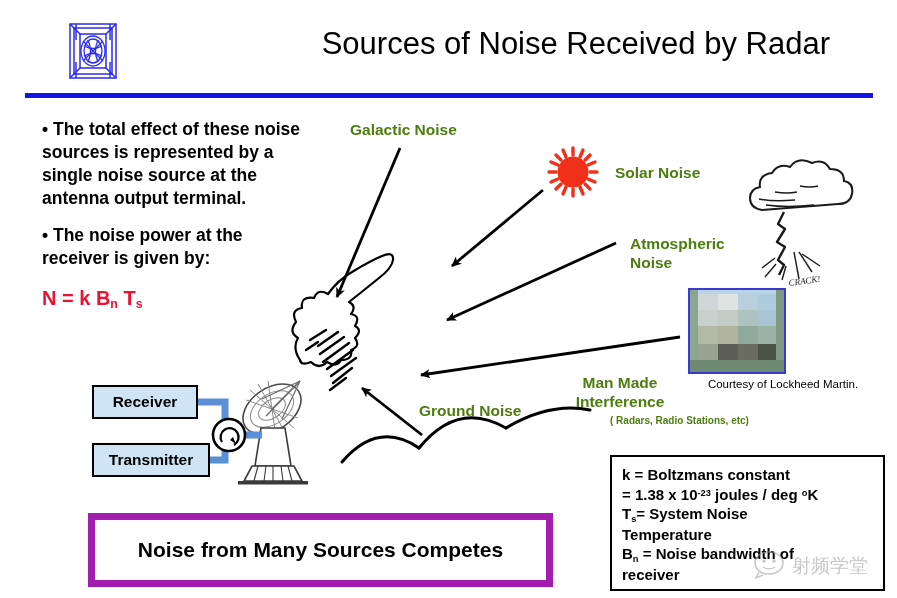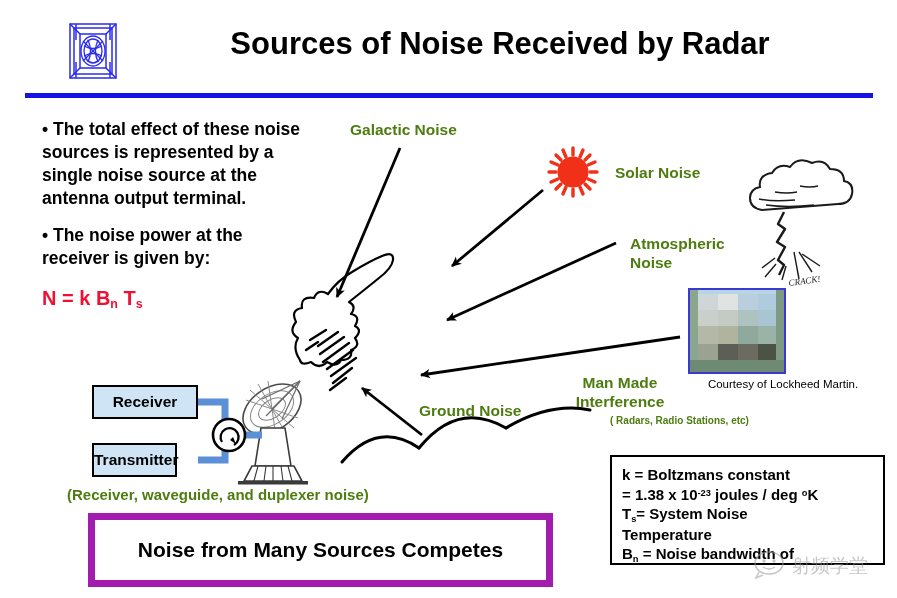--- a/index.html
+++ b/index.html
@@ -17,23 +17,23 @@
     overflow: hidden;
   }
   .abs { position: absolute; }
 
   
   #logo {
     left: 62px; top: 18px; width: 62px; height: 66px;
   }
   #title {
     left: 170px; top: 26px; width: 660px;
-    text-align: center;
+    text-align: right;
     font-size: 31px;
-    font-weight: bold;
+    font-weight: normal;
     color: #000000;
     letter-spacing: 0px;
     white-space: nowrap;
   }
   #title-rule {
     left: 25px; top: 93px; width: 848px; height: 5px;
     background: #1414e6;
   }
 
   
@@ -86,41 +86,41 @@
     background: #cfe4f5;
     border: 2.5px solid #000000;
     font-size: 15.5px;
     font-weight: bold;
     color: #000000;
     text-align: center;
     line-height: 30px;
     box-sizing: border-box;
   }
   #box-receiver   { left: 92px;  top: 385px; width: 106px; height: 34px; }
-  #box-transmitter{ left: 92px;  top: 443px; width: 85px; height: 34px; text-align: center; }
+  #box-transmitter{ left: 92px;  top: 443px; width: 118px; height: 34px; text-align: center; }
 
   
   #summary {
     left: 88px; top: 513px; width: 465px; height: 74px;
     border: 7px solid #a21caf;
     box-sizing: border-box;
     font-size: 21px;
     font-weight: bold;
     color: #000000;
     text-align: center;
     display: flex;
     align-items: center;
     justify-content: center;
     line-height: 1.22;
     background: #ffffff;
   }
 
   
   #constants {
-    left: 610px; top: 455px; width: 275px; height: 110px;
+    left: 610px; top: 455px; width: 275px; height: 136px;
     border: 2px solid #000000;
     box-sizing: border-box;
     background: #ffffff;
     padding: 8px 0 0 10px;
     font-size: 15px;
     font-weight: bold;
     color: #000000;
     line-height: 1.3;
     overflow: hidden;
   }
@@ -326,21 +326,20 @@
 
   <div class="abs redlabel" id="lbl-galactic">Galactic Noise</div>
   <div class="abs redlabel" id="lbl-solar">Solar Noise</div>
   <div class="abs redlabel" id="lbl-atmos">
     <div>Atmospheric</div>
     <div>Noise</div>
   </div>
   <div class="abs redlabel" id="lbl-ground">Ground Noise</div>
   <div class="abs redlabel" id="lbl-manmade">Man Made Interference</div>
   <div class="abs redlabel" id="lbl-radars">( Radars, Radio Stations, etc)</div>
-  <div class="abs redlabel" id="lbl-rxwg">(Receiver, waveguide, and duplexer noise)</div>
 
   <div class="abs" id="photo">
     <svg width="94" height="82" viewBox="0 0 94 82" preserveAspectRatio="none">
       <rect x="0" y="0" width="94" height="50" fill="#b9d4e6"></rect>
       <rect x="0" y="50" width="94" height="32" fill="#8d9b78"></rect>
 
       <rect x="8" y="4" width="20" height="16" fill="#cfd6d8"></rect>
       <rect x="28" y="4" width="20" height="16" fill="#dfe3e2"></rect>
       <rect x="48" y="4" width="20" height="16" fill="#b9cfdd"></rect>
       <rect x="68" y="4" width="18" height="16" fill="#aeccdd"></rect>

